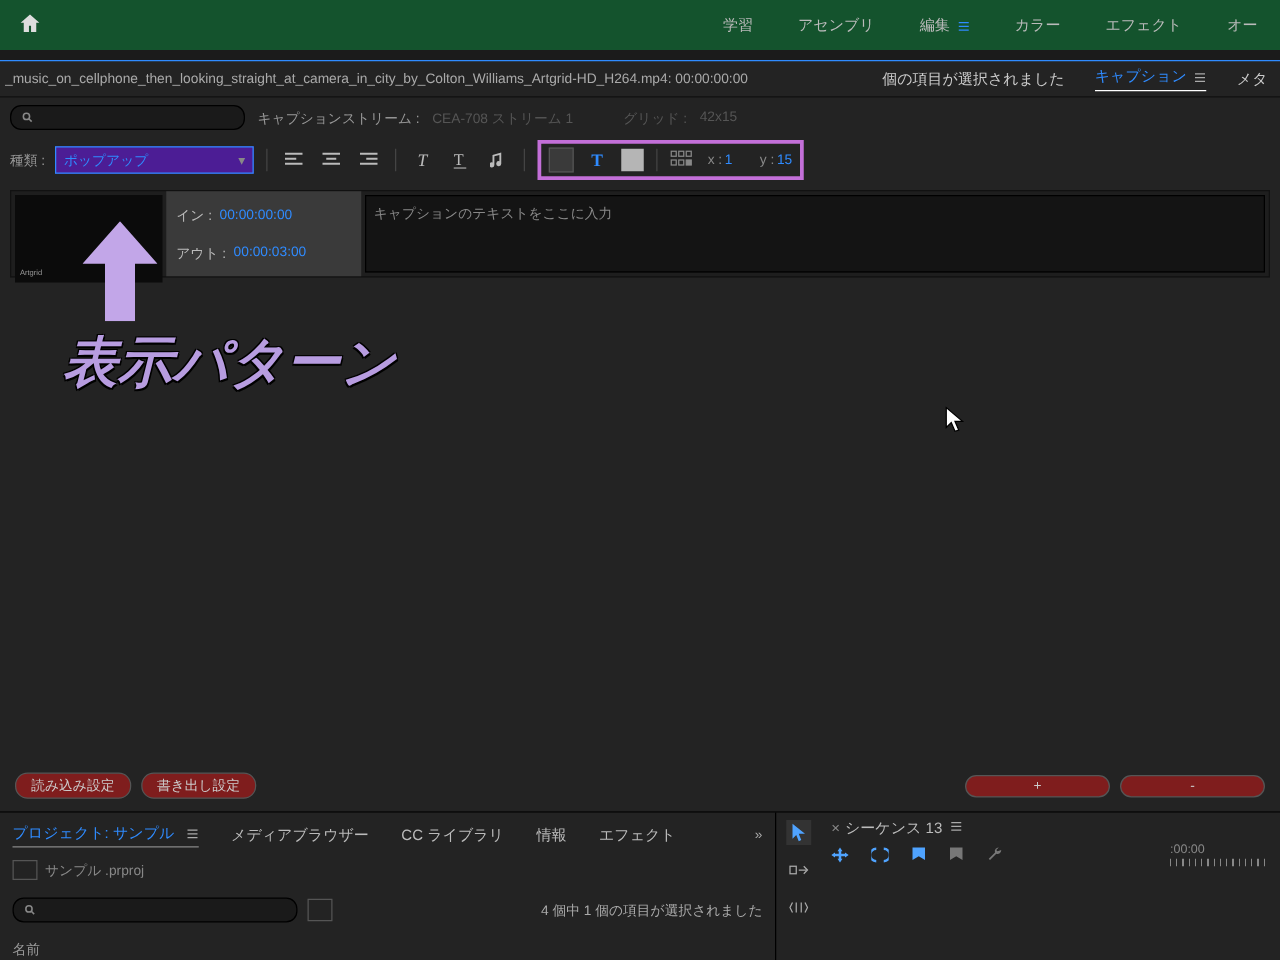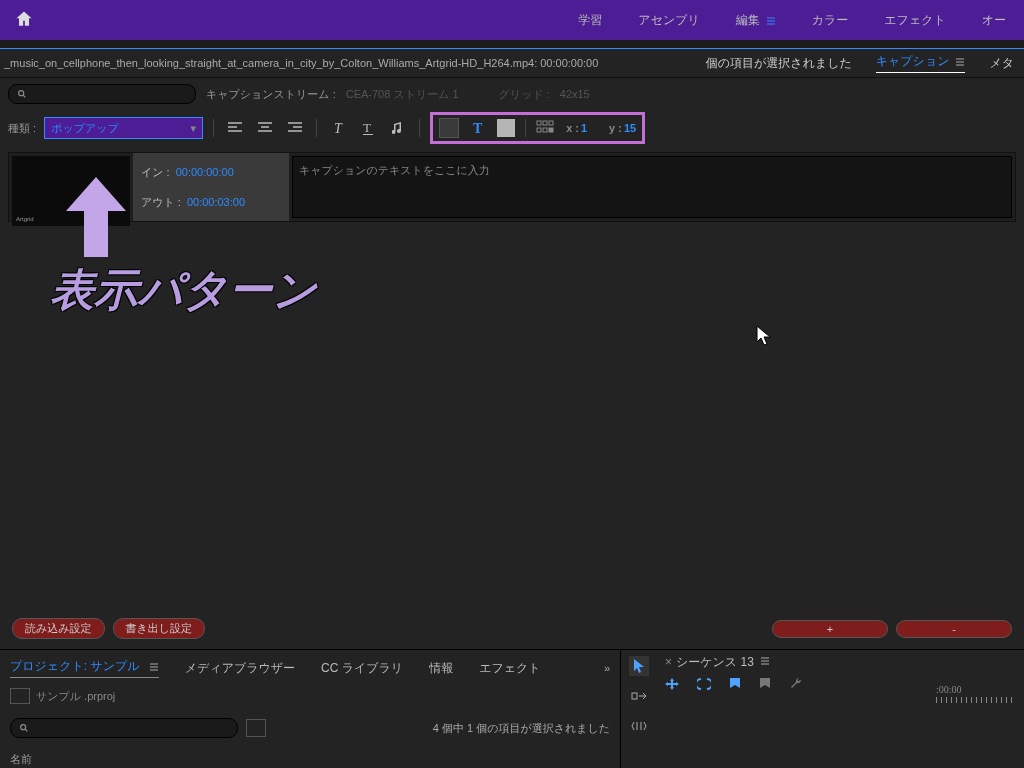--- a/index.html
+++ b/index.html
@@ -1,16 +1,16 @@
 <!DOCTYPE html>
 <html><head>
 <meta charset="utf-8">
 <style>
   html,body{margin:0;padding:0;width:1024px;height:768px;background:#1b1b1b;font-family:"Hiragino Kaku Gothic Pro","Meiryo",sans-serif;font-size:11px;color:#c8c8c8;overflow:hidden;}
-  .topbar{height:40px;background:#4c1d95;display:flex;align-items:center;padding:0 8px;}
+  .topbar{height:40px;background:#14532d;display:flex;align-items:center;padding:0 8px;}
   .home-icon{width:22px;height:22px;color:#ddd;margin-left:6px;}
   .topnav{margin-left:auto;display:flex;gap:36px;align-items:center;padding-right:10px;}
   .topnav span{color:#bbb;font-size:12px;}
   .topnav .active{color:#2f8bff;}
   .ham{display:inline-block;margin-left:6px;}
   .ham svg{vertical-align:-2px;}
 
   .panel1{margin-top:8px;border-top:1px solid #2f8bff;background:#232323;position:relative;height:600px;}
   .file-head{display:flex;align-items:center;padding:4px 10px 4px 4px;border-bottom:1px solid #111;}
   .fname{color:#aaa;font-size:11px;flex:1;white-space:nowrap;overflow:hidden;}
@@ -30,21 +30,21 @@
   .sep{width:1px;height:18px;background:#444;margin:0 2px;}
   .icobtn{width:22px;height:20px;display:flex;align-items:center;justify-content:center;color:#aaa;}
   .icobtn svg{display:block;}
   .icobtn.active{color:#2f8bff;}
 
   .pinkbox{border:3px solid #c36fd8;padding:3px 6px;display:flex;align-items:center;gap:8px;}
   .swatch{width:18px;height:18px;border:none;}
   .swA{background:#3a3a3a;border:1px solid #555;}
   .swB{background:#b5b5b5;}
   .gridico{color:#888;}
-  .coord{color:#2f8bff;font-size:11px;margin-left:2px;font-weight:bold;}
+  .coord{color:#2f8bff;font-size:11px;margin-left:2px;}
   .coord .k{color:#888;margin-right:2px;}
 
   .entry{display:flex;margin:0 8px;background:#1e1e1e;border:1px solid #111;height:68px;}
   .thumb{width:110px;height:62px;background:#0b0b0b;margin:3px;display:flex;align-items:flex-end;justify-content:flex-start;padding:4px;}
   .thumbt{font-size:6px;color:#999;}
   .times{width:140px;background:#3a3a3a;display:flex;flex-direction:column;justify-content:space-around;padding:4px 8px;}
   .times .r{display:flex;gap:6px;align-items:center;}
   .times .k{color:#bbb;font-size:11px;}
   .times .v{color:#2f8bff;font-size:11px;}
   .captx{flex:1;background:#141414;margin:3px;border:1px solid #000;padding:6px;color:#888;font-size:11px;}
@@ -79,21 +79,21 @@
   .toolstrip .t{width:20px;height:20px;display:flex;align-items:center;justify-content:center;}
   .toolstrip .sel2{background:#333;}
 
   .seqpanel{flex:1;padding:4px 8px;position:relative;}
   .seqtab{color:#bbb;font-size:12px;}
   .seqtab .x{color:#888;margin-right:4px;}
   .tc{color:#2f8bff;font-size:20px;font-family:monospace;margin-top:4px;}
   .iconsrow{display:flex;gap:18px;margin-top:6px;align-items:center;}
   .iconsrow .i{color:#4fa3ff;}
   .iconsrow .i.dim{color:#666;}
-  .ruler{position:absolute;right:8px;top:34px;width:80px;font-family:Liberation Serif, serif;}
+  .ruler{position:absolute;right:8px;top:24px;width:80px;}
   .ruler .t0{color:#888;font-size:10px;}
   .ruler .ticks{height:6px;background:repeating-linear-gradient(90deg,#888 0,#888 1px,transparent 1px,transparent 5px);margin-top:2px;}
   .seqtab .hm{display:inline-block;margin-left:6px;}
 </style>
 </head>
 <body>
 
 <div class="topbar">
   <span class="home-icon">
     <svg width="20" height="20" viewBox="0 0 24 24" fill="currentColor">

